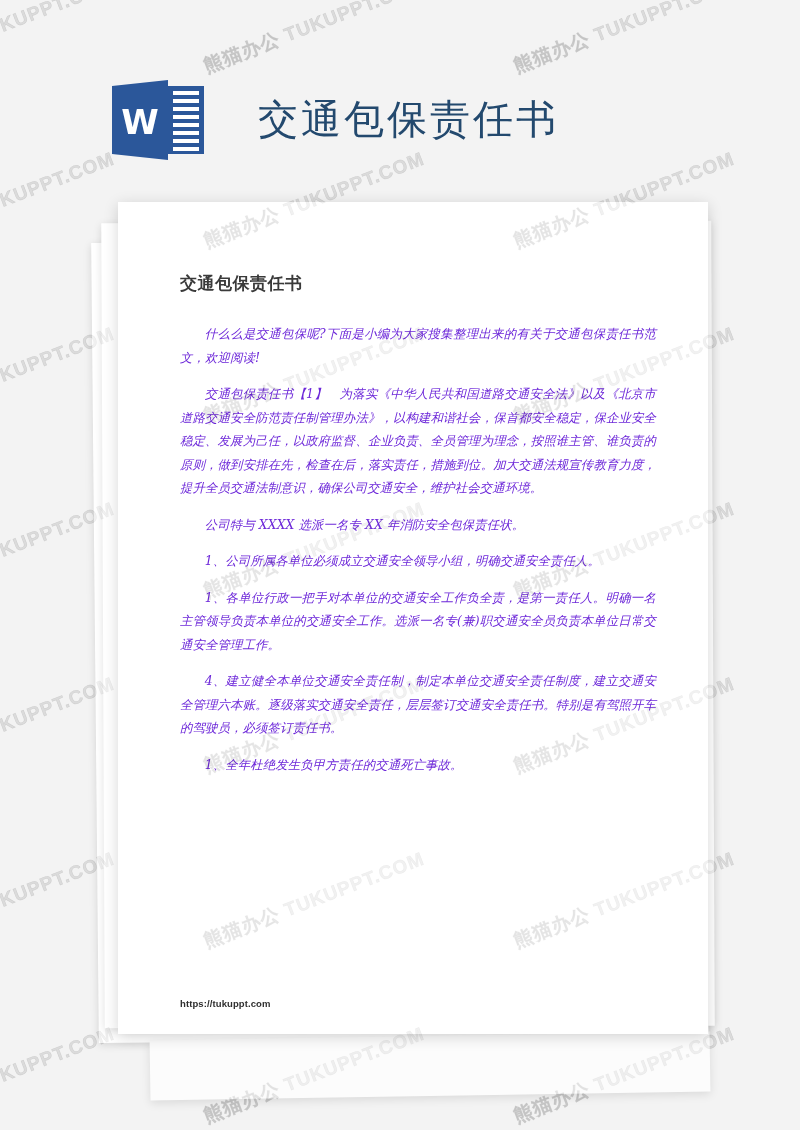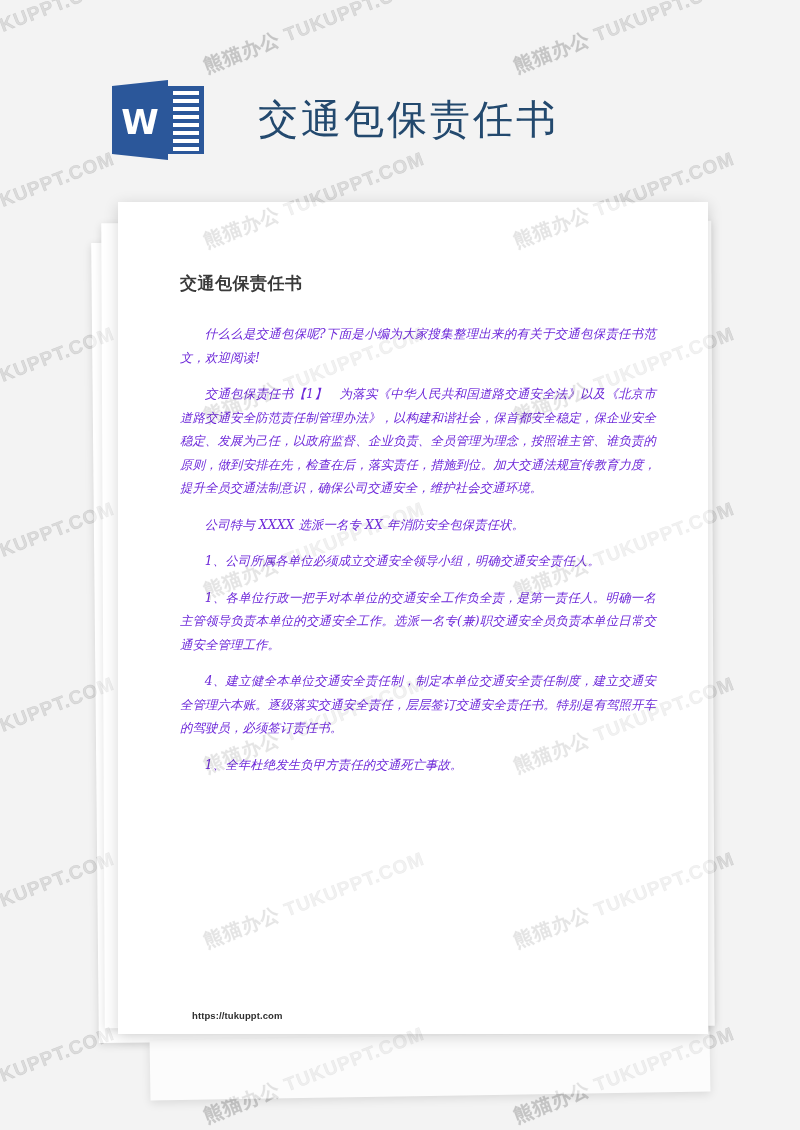--- a/index.html
+++ b/index.html
@@ -138,29 +138,28 @@
     text-align: justify;
     text-justify: inter-ideograph;
     margin-bottom: 13px;
     letter-spacing: 0.1px;
     font-style: italic;
   }
   .para.indent { text-indent: 2em; }
 
   #doc-footer-url {
     position: absolute;
-    left: 74px;
+    left: 62px;
     top: 796px;
     font-family: "Liberation Sans", "DejaVu Sans", sans-serif;
     font-size: 9.5px;
     font-weight: 700;
     color: #2f2f2f;
     letter-spacing: 0.1px;
     z-index: 2;
-    margin-top: 12px;
   }
 
   
   .wm-on-paper { color: rgba(0,0,0,0.055); }
 
   #page-wm-layer {
     position: absolute;
     inset: 0;
     z-index: 5;
     pointer-events: none;

